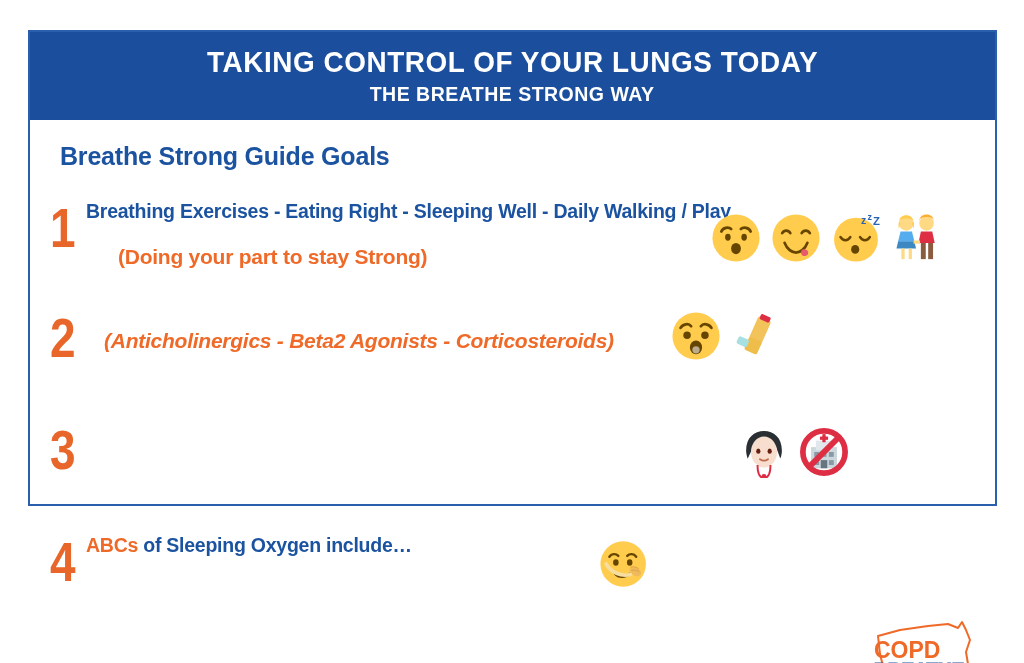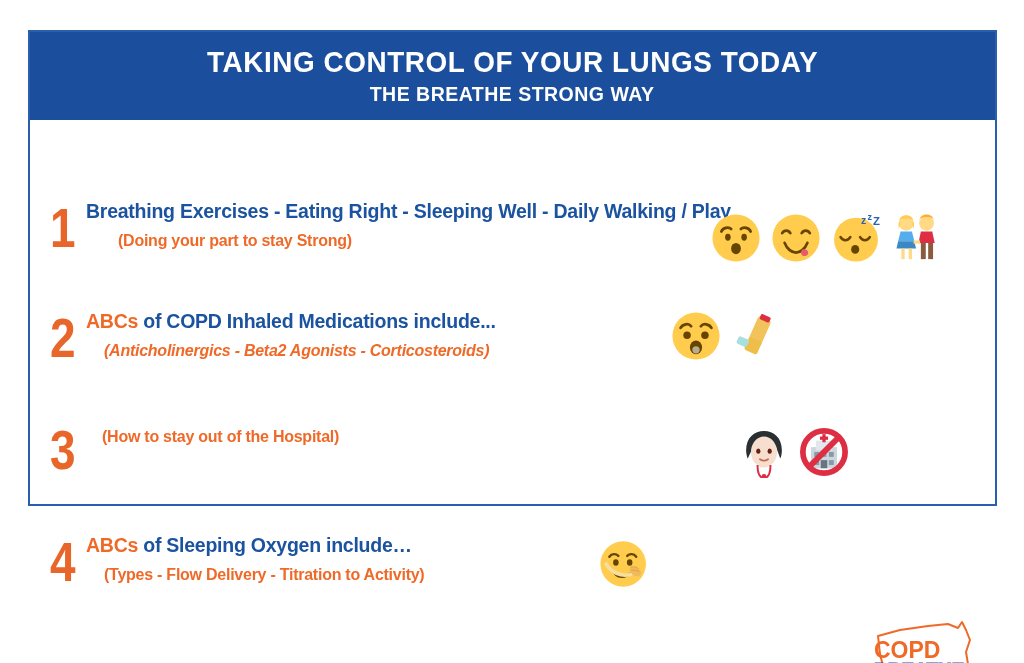--- a/index.html
+++ b/index.html
@@ -121,25 +121,25 @@
     font-weight: bold;
     letter-spacing: -0.25px;
     line-height: 26px;
     white-space: nowrap;
   }
   .line-main .abc {
     color: #ef6a28;
   }
   .line-sub {
     color: #ef6a28;
-    font-size: 16px;
+    font-size: 21px;
     font-weight: bold;
     letter-spacing: -0.25px;
     line-height: 26px;
-    margin-top: 4px;
+    margin-top: 20px;
     white-space: nowrap;
   }
   .indent-1 .line-sub { margin-left: 32px; }
   .indent-2 .line-sub { margin-left: 18px; font-style: italic; }
   .indent-3 .line-sub { margin-left: 16px; }
   .indent-4 .line-sub { margin-left: 18px; }
 
   .emoji-group {
     position: absolute;
     display: flex;
@@ -174,20 +174,21 @@
 <div class="canvas">
   <div class="card">
 
     <div class="header">
       <div class="header-title">TAKING CONTROL OF YOUR LUNGS TODAY</div>
       <div class="header-subtitle">THE BREATHE STRONG WAY</div>
     </div>
 
     <div class="body">
 
+      <div class="goals-heading">Breathe Strong Guide Goals</div>
 
       <div class="goal-row goal-1 indent-1">
         <div class="goal-num">1</div>
         <div class="goal-text">
           <div class="line-main"><span class="abc"></span><span>Breathing Exercises - Eating Right - Sleeping Well - Daily Walking / Play</span></div>
           <div class="line-sub">(Doing your part to stay Strong)</div>
         </div>
         <div class="emoji-group emoji-1">
           <svg class="emoji" viewBox="0 0 64 64">
             <circle cx="32" cy="32" r="29" fill="#FFCC4D"></circle>
@@ -227,21 +228,20 @@
             <rect x="38" y="38" width="6" height="20" fill="#8A5B3F"></rect>
             <rect x="47" y="38" width="6" height="20" fill="#8A5B3F"></rect>
             <path d="M29 35h8v4h-8z" fill="#FFD983"></path>
           </svg>
         </div>
       </div>
 
       <div class="goal-row goal-2 indent-2">
         <div class="goal-num">2</div>
         <div class="goal-text">
-          <div class="line-main"><span class="abc">ABCs</span><span> of COPD Inhaled Medications include...</span></div>
           <div class="line-sub">(Anticholinergics - Beta2 Agonists - Corticosteroids)</div>
         </div>
         <div class="emoji-group emoji-2">
           <svg class="emoji" viewBox="0 0 64 64">
             <circle cx="32" cy="32" r="29" fill="#FFCC4D"></circle>
             <path d="M13 22c3-5 10-6 13-2" stroke="#664500" stroke-width="3.4" fill="none" stroke-linecap="round"></path>
             <path d="M51 22c-3-5-10-6-13-2" stroke="#664500" stroke-width="3.4" fill="none" stroke-linecap="round"></path>
             <circle cx="21" cy="31" r="4.6" fill="#664500"></circle>
             <circle cx="43" cy="31" r="4.6" fill="#664500"></circle>
             <ellipse cx="32" cy="46" rx="7.5" ry="8.5" fill="#664500"></ellipse>
@@ -254,21 +254,20 @@
               <rect x="25" y="36" width="17" height="17" rx="3" fill="#EFBE4A"></rect>
               <rect x="13" y="40" width="14" height="10" rx="3" fill="#A8DFE0"></rect>
             </g>
           </svg>
         </div>
       </div>
 
       <div class="goal-row goal-3 indent-3">
         <div class="goal-num">3</div>
         <div class="goal-text">
-          <div class="line-sub">(How to stay out of the Hospital)</div>
         </div>
         <div class="emoji-group emoji-3">
           <svg class="emoji" viewBox="0 0 64 64">
             <path d="M10 30C10 14 20 6 32 6s22 8 22 24c0 6-2 10-2 10l-5-14s-9 3-18 1c-6-1-9-4-9-4l-8 17s-2-5-2-10z" fill="#292F33"></path>
             <ellipse cx="32" cy="32" rx="16" ry="19" fill="#F7DECE"></ellipse>
             <ellipse cx="25" cy="31" rx="2.6" ry="3.2" fill="#662113"></ellipse>
             <ellipse cx="39" cy="31" rx="2.6" ry="3.2" fill="#662113"></ellipse>
             <path d="M27 41c3 2 7 2 10 0" stroke="#C1694F" stroke-width="2.2" fill="none" stroke-linecap="round"></path>
             <path d="M16 50l6-4 10 10 10-10 6 4 4 14H12z" fill="#FFFFFF"></path>
             <path d="M24 48c0 10 3 16 8 16" stroke="#DD2E44" stroke-width="2.4" fill="none"></path>
@@ -289,21 +288,20 @@
             <circle cx="32" cy="32" r="26" fill="none" stroke="#DD2E44" stroke-width="7"></circle>
             <path d="M14 50L50 14" stroke="#DD2E44" stroke-width="7" stroke-linecap="round"></path>
           </svg>
         </div>
       </div>
 
       <div class="goal-row goal-4 indent-4">
         <div class="goal-num">4</div>
         <div class="goal-text">
           <div class="line-main"><span class="abc">ABCs</span><span> of Sleeping Oxygen include…</span></div>
-          <div class="line-sub">(Types - Flow Delivery - Titration to Activity)</div>
         </div>
         <div class="emoji-group emoji-4">
           <svg class="emoji" viewBox="0 0 64 64">
             <circle cx="31" cy="32" r="28" fill="#FFCC4D"></circle>
             <path d="M14 23c3-4 8-4 11-1" stroke="#664500" stroke-width="3" fill="none" stroke-linecap="round"></path>
             <path d="M47 23c-3-4-8-4-11-1" stroke="#664500" stroke-width="3" fill="none" stroke-linecap="round"></path>
             <ellipse cx="22" cy="30" rx="3.4" ry="4" fill="#664500"></ellipse>
             <ellipse cx="39" cy="30" rx="3.4" ry="4" fill="#664500"></ellipse>
             <path d="M21 44c4 5 13 5 18 0" stroke="#664500" stroke-width="3" fill="none" stroke-linecap="round"></path>
             <path d="M10 32c6 10 18 16 30 13" stroke="#F5DEA0" stroke-width="4.5" fill="none" stroke-linecap="round"></path>

